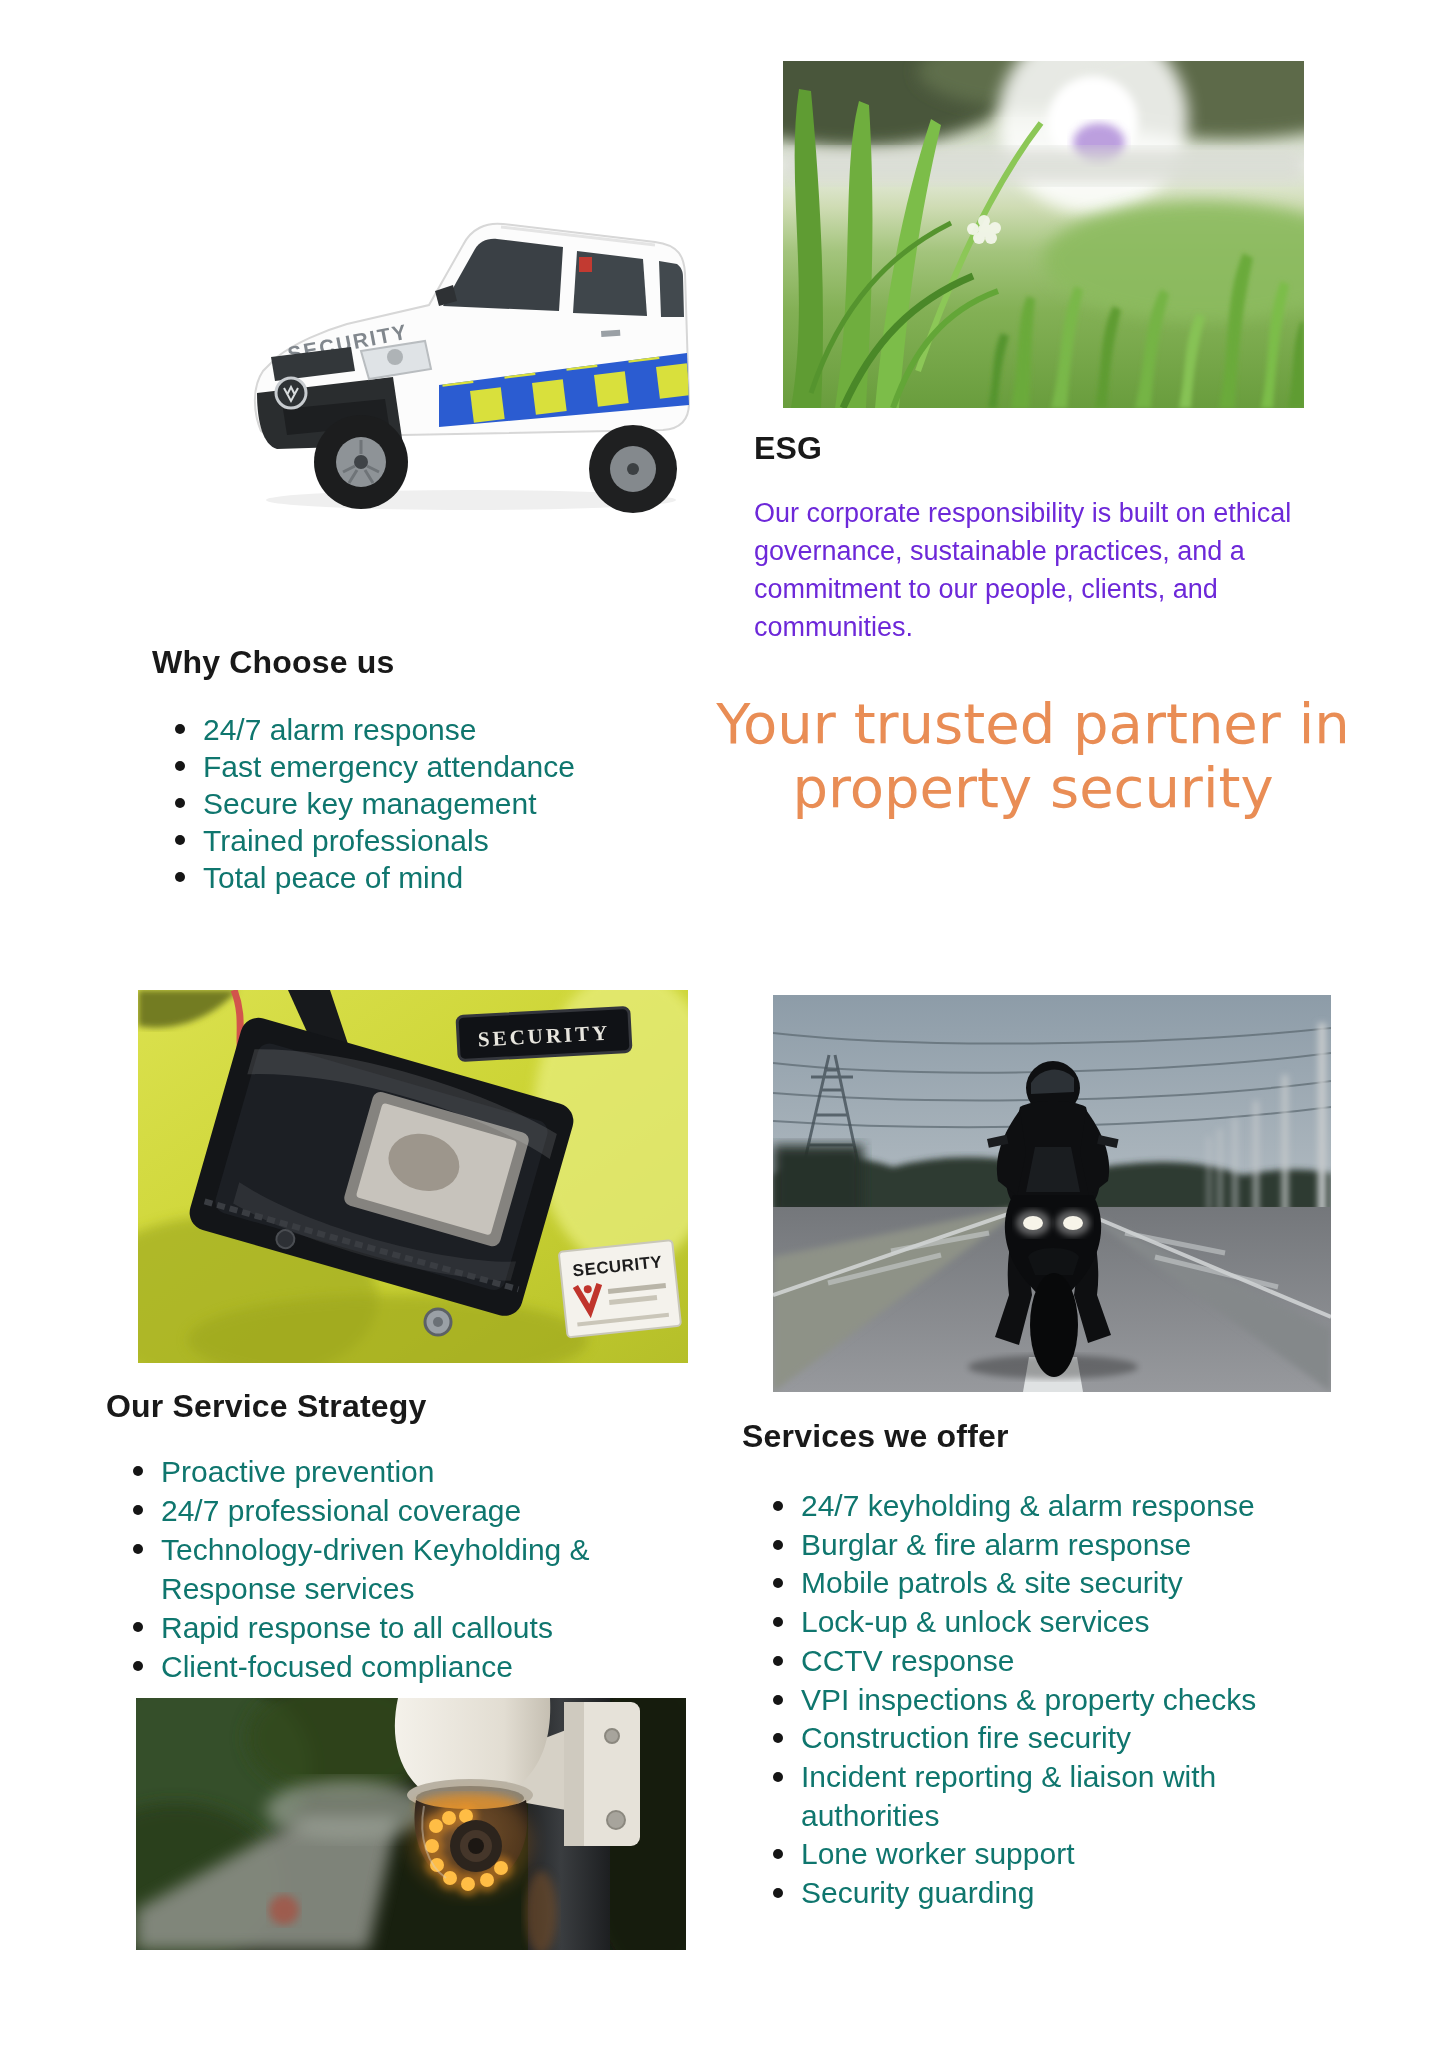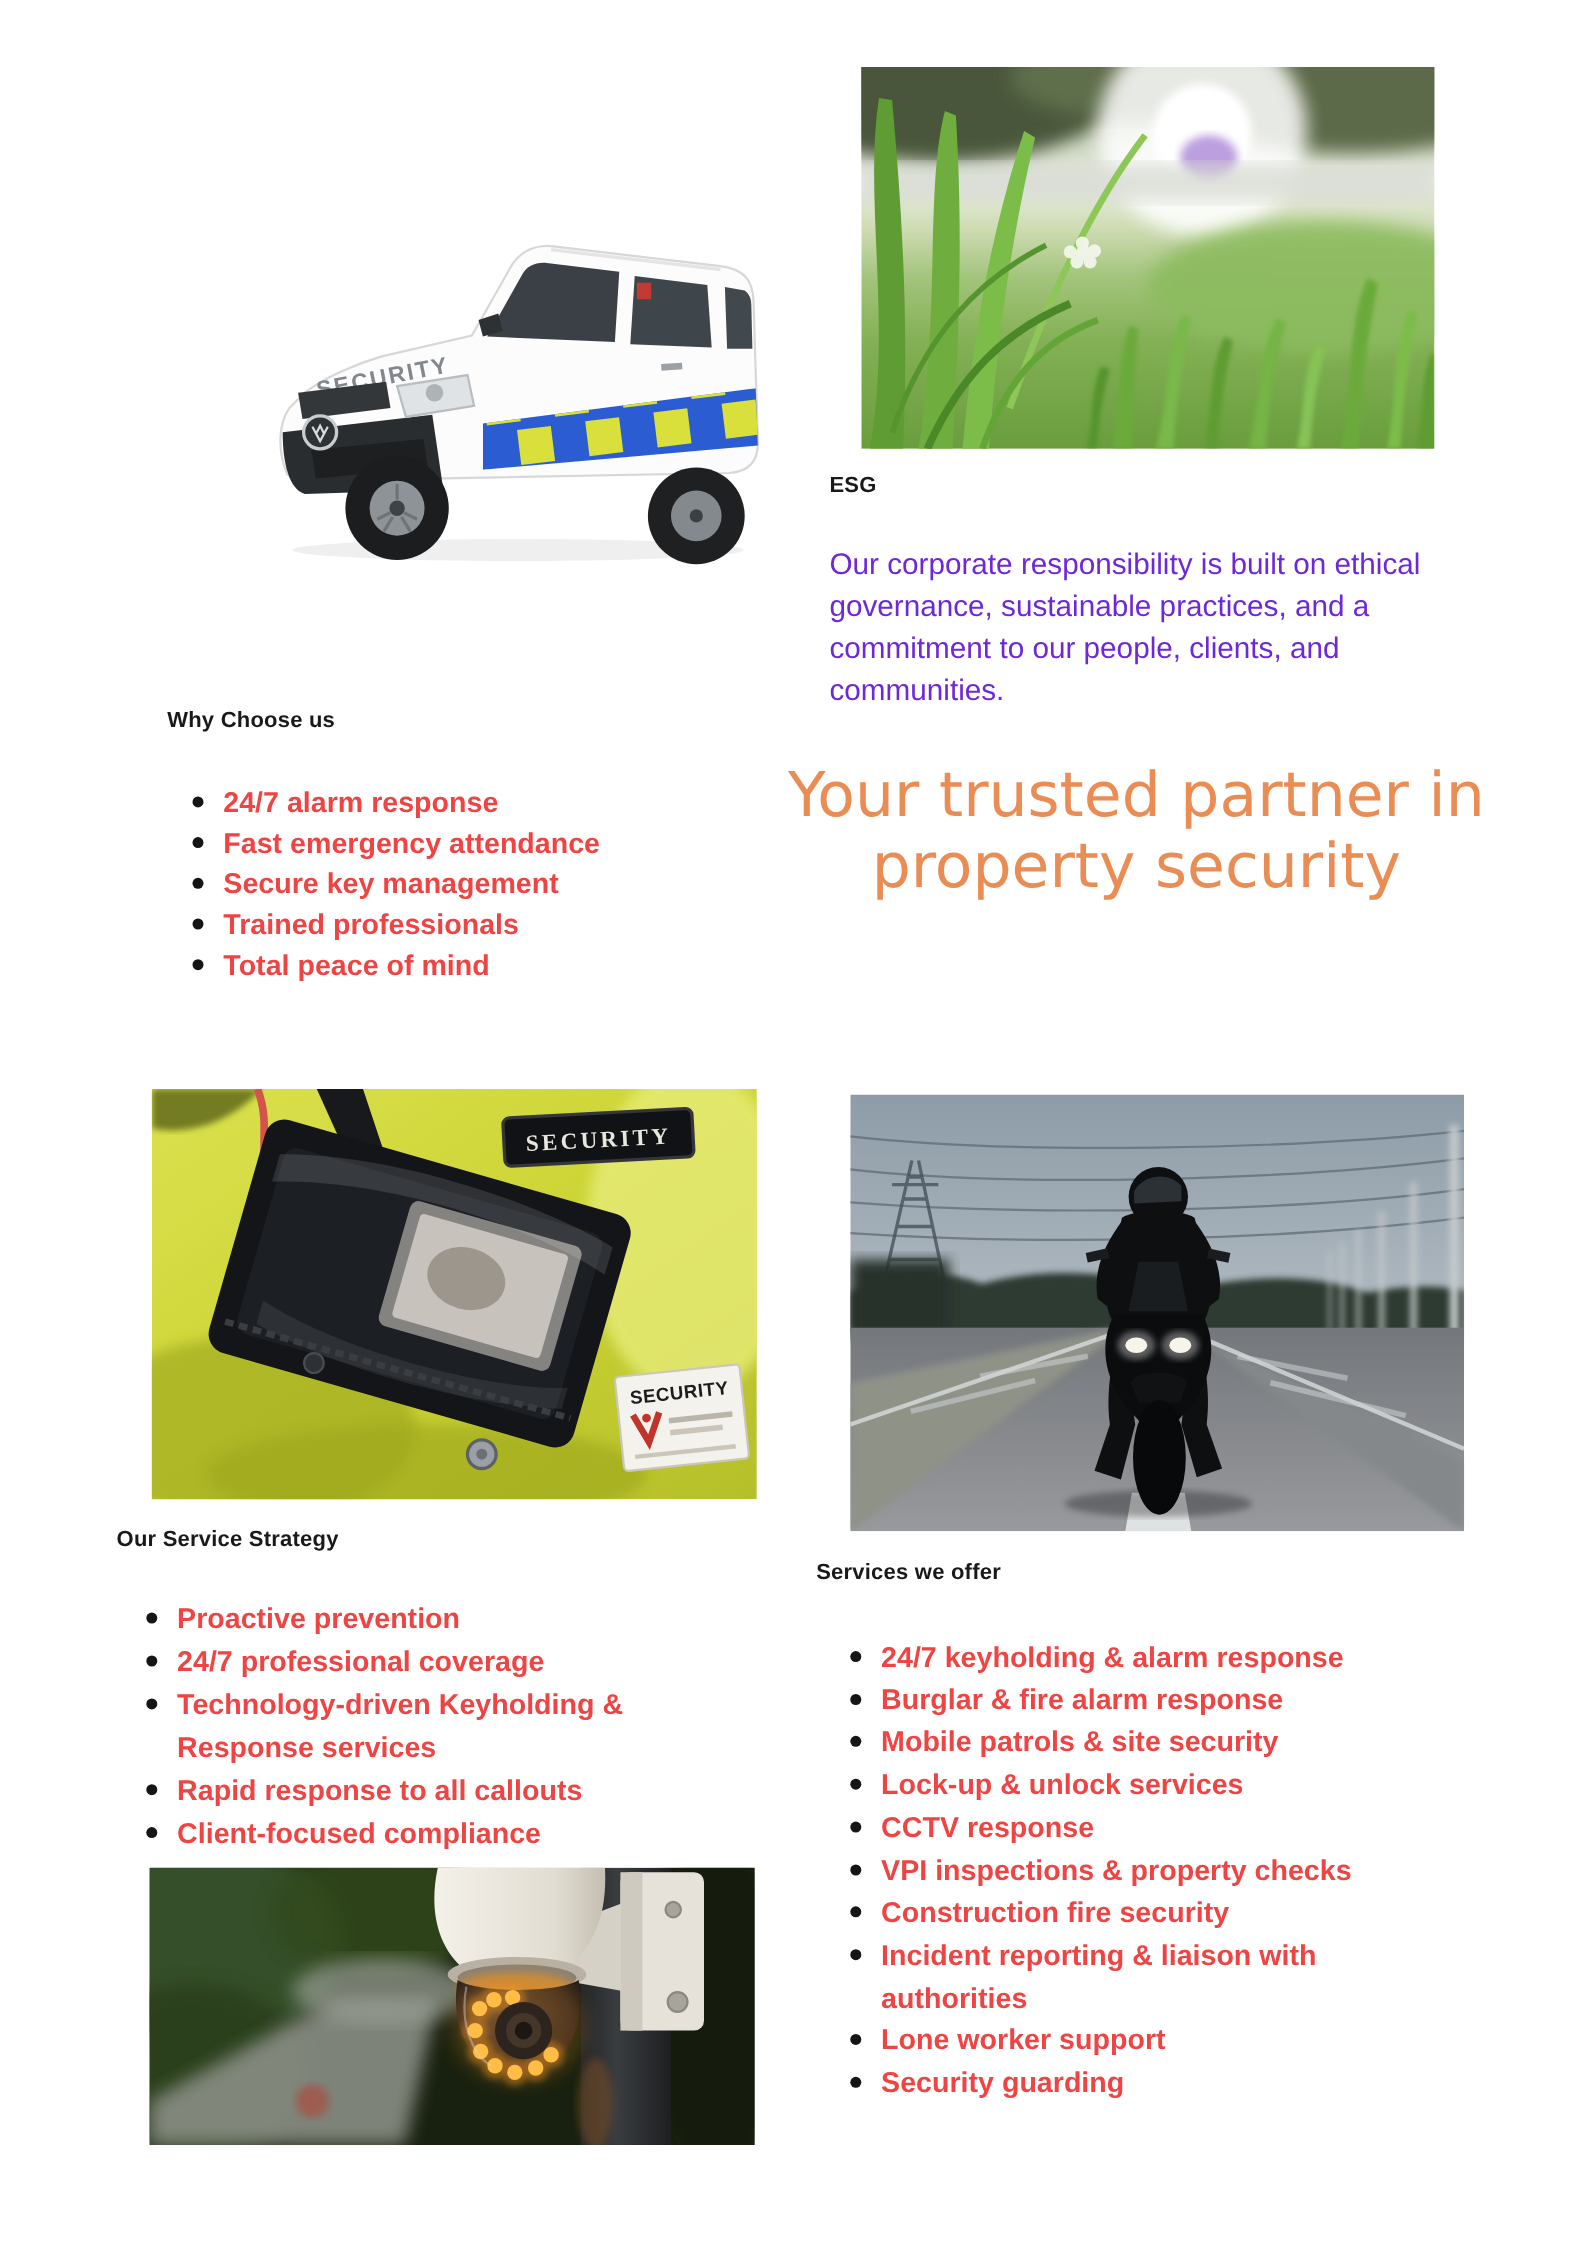--- a/index.html
+++ b/index.html
@@ -1,20 +1,20 @@
 <!DOCTYPE html>
 <html><head>
 <meta charset="utf-8">
 <style>
   html,body{margin:0;padding:0;background:#fff;}
   .page{position:relative;width:1440px;height:2052px;background:#ffffff;overflow:hidden;
         font-family:"Liberation Sans",sans-serif;color:#242424;}
   .abs{position:absolute;}
-  .h{font-weight:700;font-size:20px;color:#191919;letter-spacing:.2px;}
-  .bullets{list-style:none;margin:0;padding:0;font-size:26px;color:#ef4444;font-weight:bold;}
+  .h{font-weight:700;font-size:32px;color:#191919;letter-spacing:.2px;}
+  .bullets{list-style:none;margin:0;padding:0;font-size:30px;color:#0f766e;}
   .bullets li{position:relative;padding-left:33px;}
   .bullets.lh37 li{line-height:37px;}
   .bullets.lh39 li{line-height:39px;}
   .bullets.lh387 li{line-height:38.7px;}
   .bullets li::before{content:"";position:absolute;left:5px;width:10px;height:10px;border-radius:50%;background:#151515;}
   .bullets.lh37 li::before{top:13px;}
   .bullets.lh39 li::before{top:14px;}
   .bullets.lh387 li::before{top:14px;}
   .esg-body{font-size:27px;line-height:38px;color:#6d28d9;width:600px;}
   .tagline{font-family:"DejaVu Sans",sans-serif;font-size:56px;line-height:64px;text-align:center;width:646px;}

